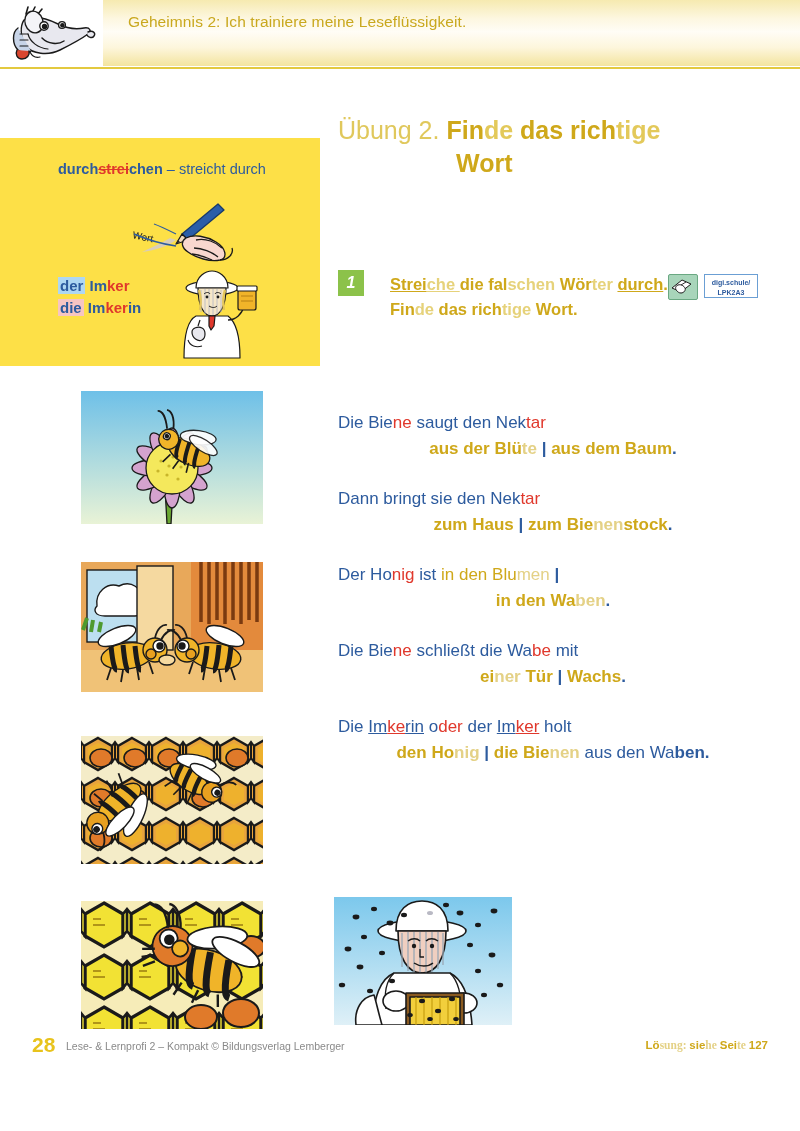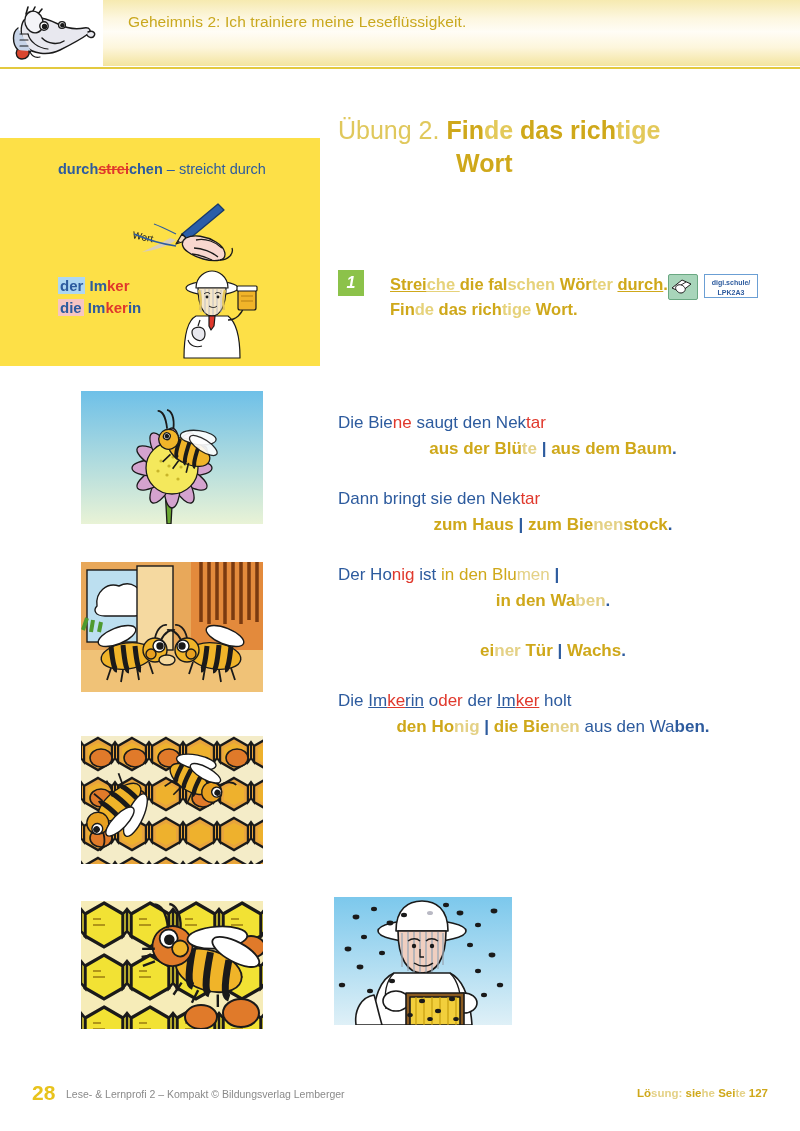--- a/index.html
+++ b/index.html
@@ -180,37 +180,37 @@
   .u    { text-decoration: underline; text-decoration-thickness: 1px; }
 
   
   .pic {
     position: absolute;
     border: 0;
     overflow: hidden;
   }
 
   
-  .footer { position: absolute; left: 0; top: 1081px; width: 800px; height: 40px; }
+  .footer { position: absolute; left: 0; top: 1033px; width: 800px; height: 40px; }
   .pagenum {
     position: absolute; left: 32px; top: 0;
     font-size: 21px; font-weight: 700; color: #e8c31c;
   }
   .imprint {
     position: absolute; left: 66px; top: 7px;
     font-size: 10.5px; color: #8a8a8a;
     white-space: nowrap;
   }
   .solution {
     position: absolute; right: 32px; top: 6px;
     font-size: 11.5px; font-weight: 700;
     white-space: nowrap;
   }
   .solution .s-dark { color: #cfa81a; }
-  .solution .s-light { color: #e4d186; }
+  .solution .s-light { color: #e4d186; font-family: Liberation Serif, serif; }
 </style>
 </head>
 <body>
 
 <div class="header">
   <div class="header-band"></div>
   <div class="header-rule"></div>
   <div class="mascot-box">
     <svg width="88" height="58" viewBox="0 0 88 58">
       <g stroke="#1a1a1a" stroke-width="1.4" fill="none" stroke-linecap="round">
@@ -341,20 +341,21 @@
   </div>
   <div class="sent">
     <div class="l1"><span class="b">Dann bringt sie den Nek</span><span class="r">tar</span></div>
     <div class="l2"><span class="gd">zum Haus</span><span class="sep"> | </span><span class="gd">zum Bie</span><span class="gl">nen</span><span class="gd">stock</span><span class="b">.</span></div>
   </div>
   <div class="sent">
     <div class="l1"><span class="b">Der Ho</span><span class="r">nig</span><span class="bn"> ist </span><span class="gd">in den Blu</span><span class="gl">men</span><span class="sep"> | </span></div>
     <div class="l2"><span class="gd">in den Wa</span><span class="gl">ben</span><span class="b">.</span></div>
   </div>
   <div class="sent">
+    <div class="l1"><span class="b">Die Bie</span><span class="r">ne</span><span class="b"> schließt die Wa</span><span class="r">be</span><span class="b"> mit</span></div>
     <div class="l2"><span class="gd">ei</span><span class="gl">ner </span><span class="gd">Tür</span><span class="sep"> | </span><span class="gd">Wachs</span><span class="b">.</span></div>
   </div>
   <div class="sent">
     <div class="l1"><span class="b">Die </span><span class="b u">Im</span><span class="r u">ke</span><span class="b u">rin</span><span class="b"> o</span><span class="r">der</span><span class="b"> der </span><span class="b u">Im</span><span class="r u">ker</span><span class="b"> holt</span></div>
     <div class="l2"><span class="gd">den Ho</span><span class="gl">nig</span><span class="sep"> | </span><span class="gd">die Bie</span><span class="gl">nen</span><span class="bn"> aus den Wa</span><span class="b">ben</span><span class="b">.</span></div>
   </div>
 </div>
 
 <div class="pic" style="left:81px; top:391px; width:182px; height:133px;">
   <svg width="182" height="133" viewBox="0 0 182 133">

